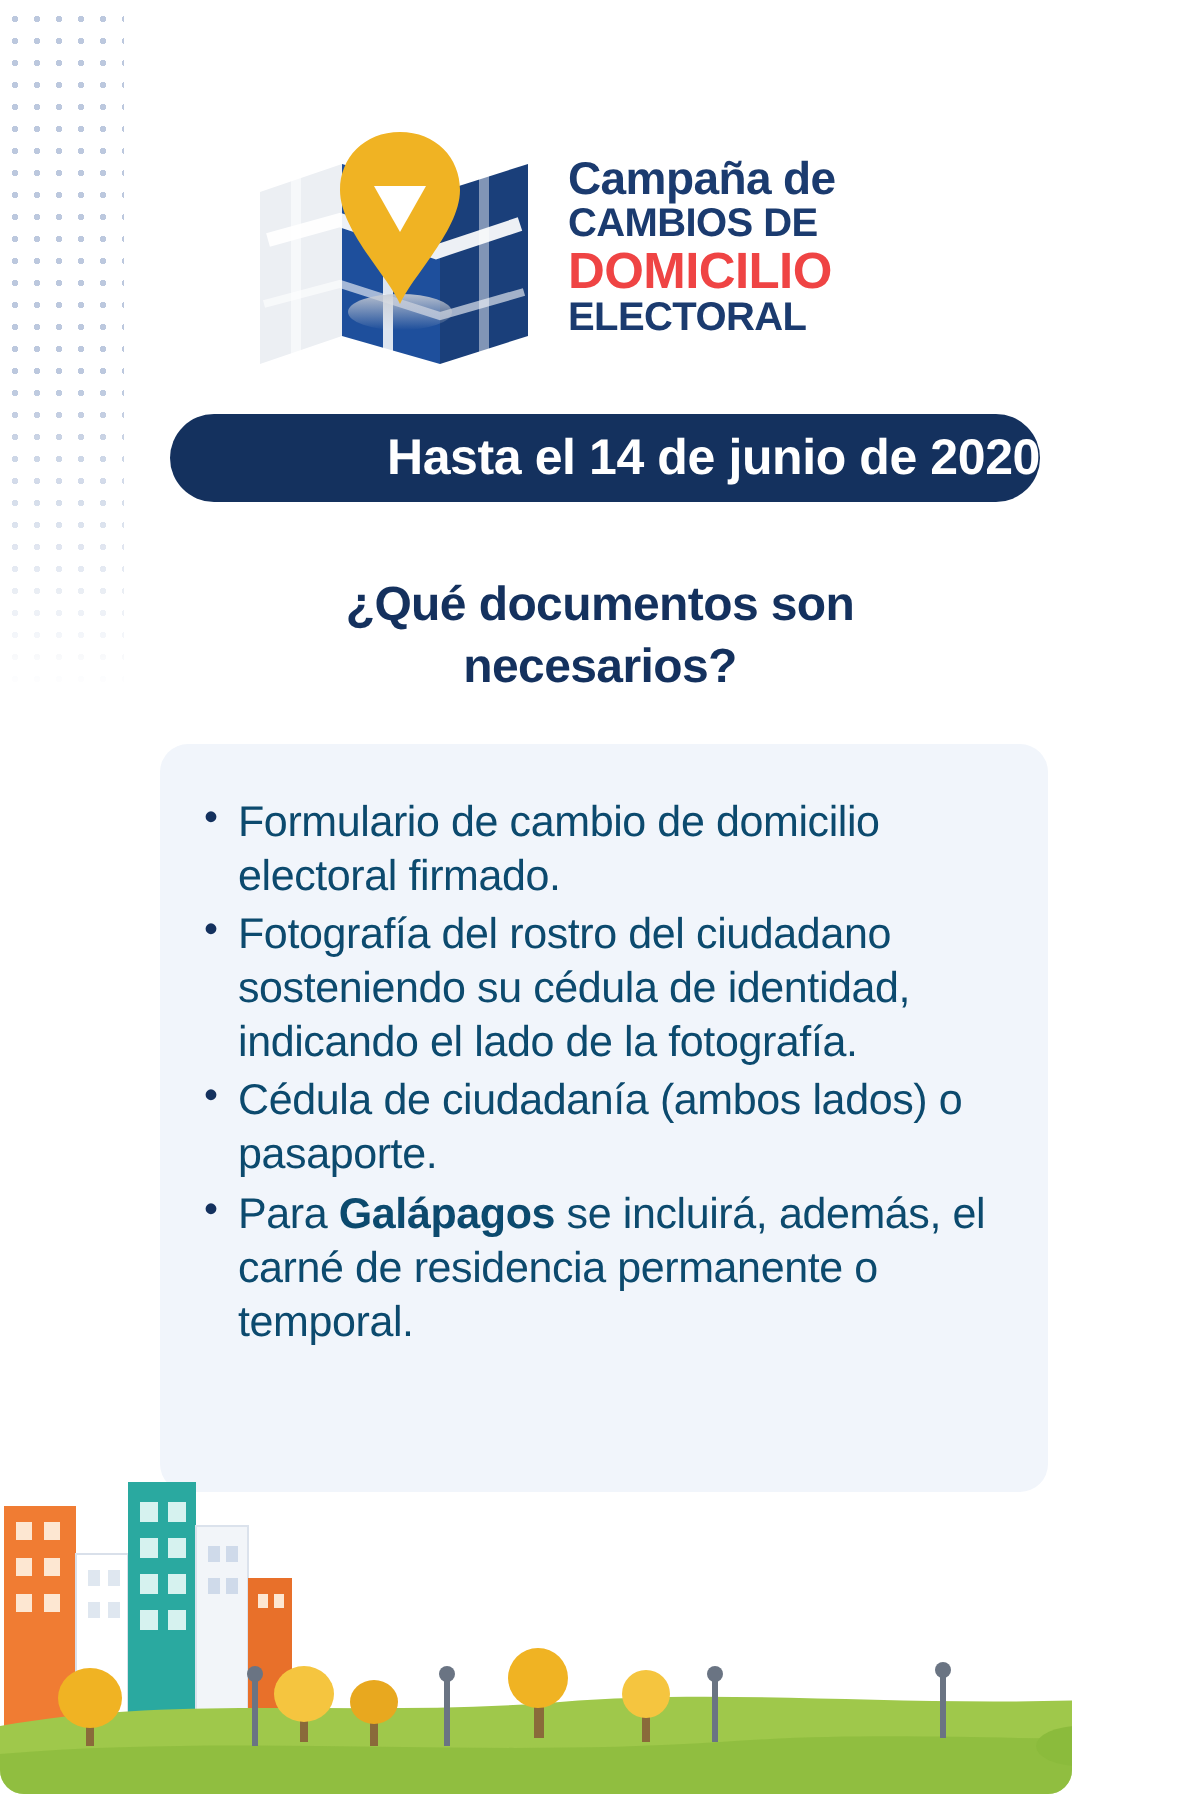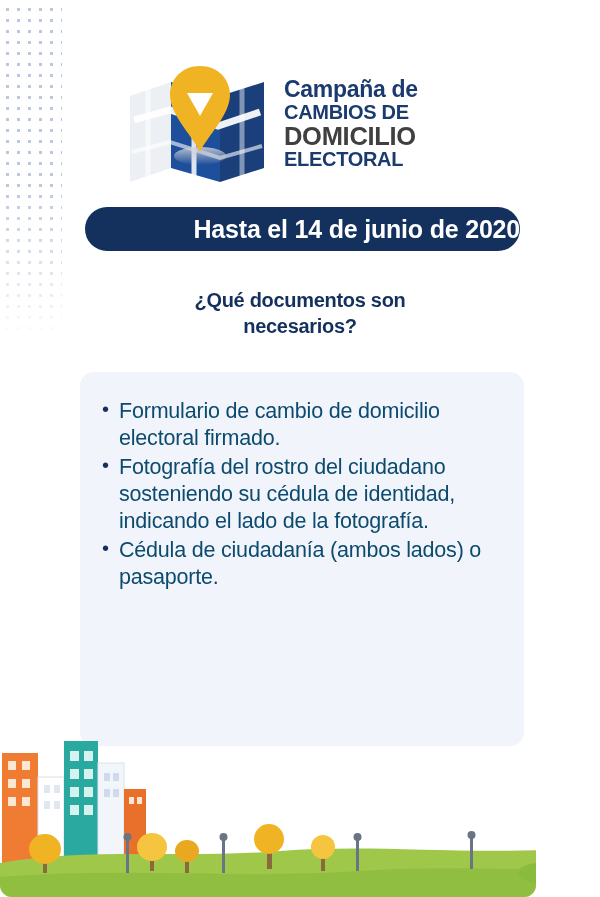--- a/index.html
+++ b/index.html
@@ -57,21 +57,21 @@
   }
   .logo-text .l1 {
     font-size: 23px; color: #1b3b6f; font-weight: 700;
     letter-spacing: -.3px;
   }
   .logo-text .l2 {
     font-size: 20px; color: #1b3b6f; font-weight: 700;
     letter-spacing: -.3px;
   }
   .logo-text .l3 {
-    font-size: 25.5px; color: #404040; font-weight: 800;
+    font-size: 25.5px; color: #ef4444; font-weight: 800;
     letter-spacing: -.3px; margin-top: 1px;
   }
   .logo-text .l4 {
     font-size: 20px; color: #1b3b6f; font-weight: 800;
     letter-spacing: -.3px;
   }
 
   
   .date-banner {
     position: absolute;
@@ -86,21 +86,21 @@
     letter-spacing: -.2px;
   }
 
   
   .question {
     position: absolute;
     top: 288px; left: 70px;
     width: 460px;
     text-align: center;
     color: #14315e;
-    font-size: 20px;
+    font-size: 24px;
     font-weight: 700;
     line-height: 1.28;
     letter-spacing: -.3px;
   }
 
   
   .card {
     position: absolute;
     top: 372px; left: 80px;
     width: 444px;
@@ -184,20 +184,21 @@
   <div class="question">
     <div>¿Qué documentos son</div>
     <div>necesarios?</div>
   </div>
 
   <div class="card">
     <ul class="doc-list">
       <li><span>Formulario de cambio de domicilio electoral firmado.</span></li>
       <li><span>Fotografía del rostro del ciudadano sosteniendo su cédula de identidad, indicando el lado de la fotografía.</span></li>
       <li><span>Cédula de ciudadanía (ambos lados) o pasaporte.</span></li>
+      <li><span>Para <b>Galápagos</b> se incluirá, además, el carné de residencia permanente o temporal.</span></li>
     </ul>
   </div>
 
   <div class="city">
     <svg viewBox="0 0 600 200" xmlns="http://www.w3.org/2000/svg">
 
       <rect x="2" y="56" width="36" height="110" fill="#f07c33"></rect>
       <rect x="8" y="64" width="8" height="9" fill="#fde7d2"></rect>
         <rect x="22" y="64" width="8" height="9" fill="#fde7d2"></rect>
       <rect x="8" y="82" width="8" height="9" fill="#fde7d2"></rect>

